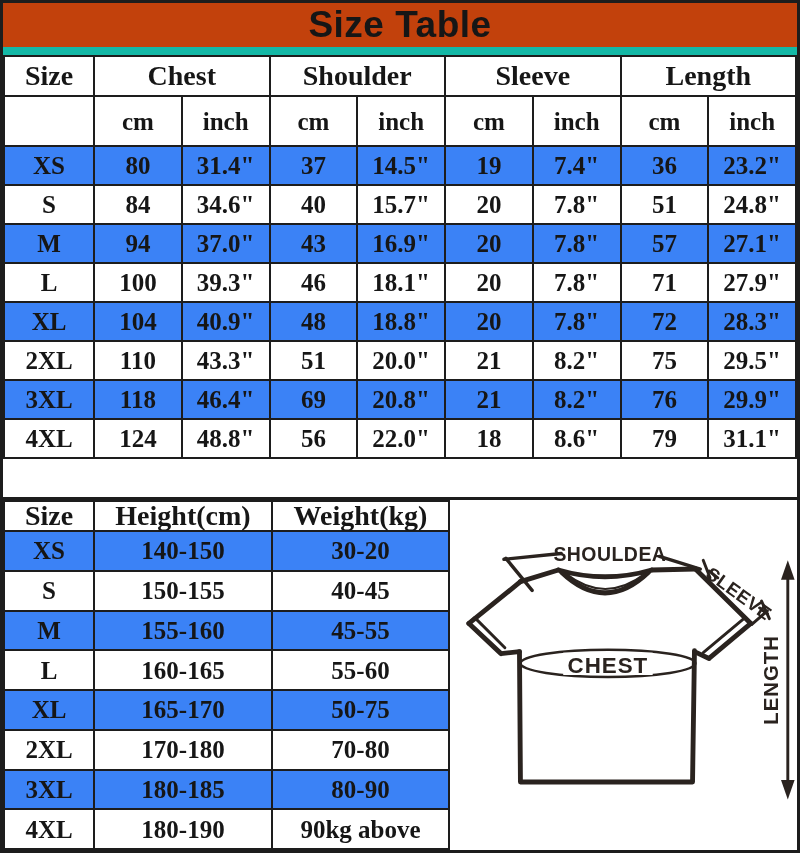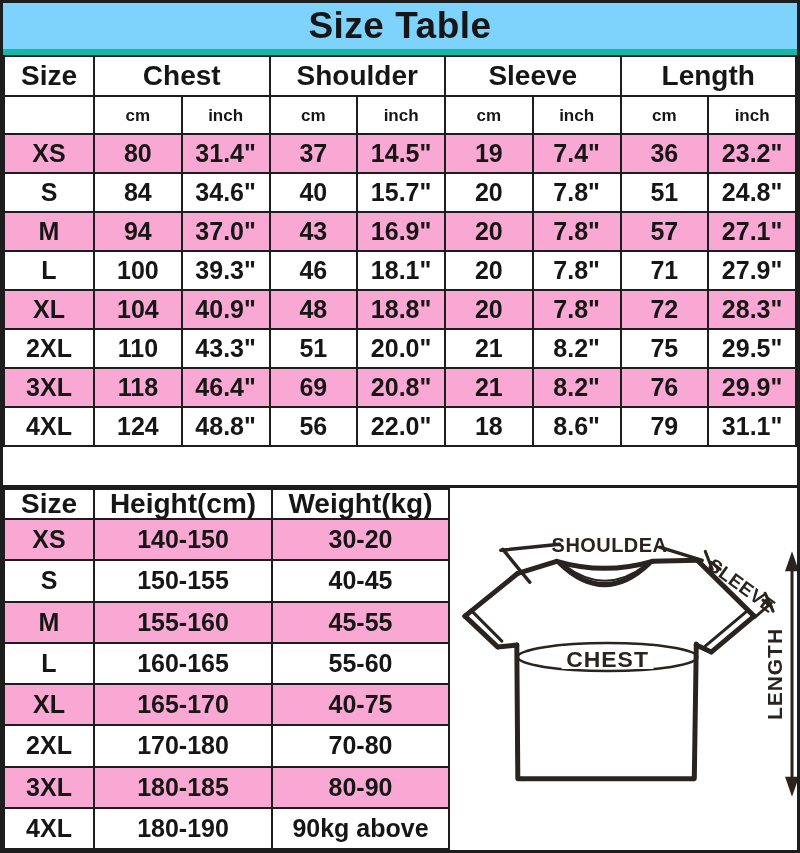--- a/index.html
+++ b/index.html
@@ -7,33 +7,33 @@
   body { width: 800px; font-family: "Liberation Sans", sans-serif; }
   .frame {
     width: 800px; height: 853px;
     border: 3px solid #1d1d1d;
     background: #fff;
     display: flex; flex-direction: column;
     color: #161616; font-weight: bold;
   }
   .title-bar {
     flex: 0 0 52px;
-    background: #7dd3fc;
-    border-bottom: 6px solid #14b8a6;
+    background: #c2410c;
+    border-bottom: 8px solid #14b8a6;
     display: flex; align-items: center; justify-content: center;
     font-size: 37px; letter-spacing: 0.5px;
   }
-  table { border-collapse: collapse; table-layout: fixed; }
+  table { border-collapse: collapse; table-layout: fixed; font-family: Liberation Serif, serif; }
   th, td { border: 2px solid #1d1d1d; text-align: center; vertical-align: middle; font-weight: bold; line-height: 1; }
   .t1 { width: 100%; }
   .t1 col.c-size { width: 90px; }
   .t1 tr.group-row th { height: 40px; font-size: 28px; }
-  .t1 tr.unit-row th { height: 38px; font-size: 17px; }
+  .t1 tr.unit-row th { height: 50px; font-size: 25px; }
   .t1 tbody th, .t1 tbody td { height: 39px; font-size: 25px; }
-  tr.alt { background: #f9a8d4; }
+  tr.alt { background: #3b82f6; }
   .spacer { flex: 0 0 38px; background: #fff; }
   .bottom { flex: 1; display: flex; border-top: 3px solid #1d1d1d; min-height: 0; }
   .t2 { flex: 0 0 445px; width: 445px; height: 100%; }
   .t2 col.c-size { width: 90px; }
   .t2 col.c-h { width: 178px; }
   .t2 col.c-w { width: 177px; }
   .t2 thead th { font-size: 28px; }
   .t2 tbody th, .t2 tbody td { font-size: 25px; }
   .diagram-panel { flex: 1; position: relative; background: #fff; }
   .diagram-panel svg { display: block; width: 100%; height: 100%; }
@@ -207,21 +207,21 @@
           <td>45-55</td>
         </tr>
         <tr>
           <th>L</th>
           <td>160-165</td>
           <td>55-60</td>
         </tr>
         <tr class="alt">
           <th>XL</th>
           <td>165-170</td>
-          <td>40-75</td>
+          <td>50-75</td>
         </tr>
         <tr>
           <th>2XL</th>
           <td>170-180</td>
           <td>70-80</td>
         </tr>
         <tr class="alt">
           <th>3XL</th>
           <td>180-185</td>
           <td>80-90</td>

